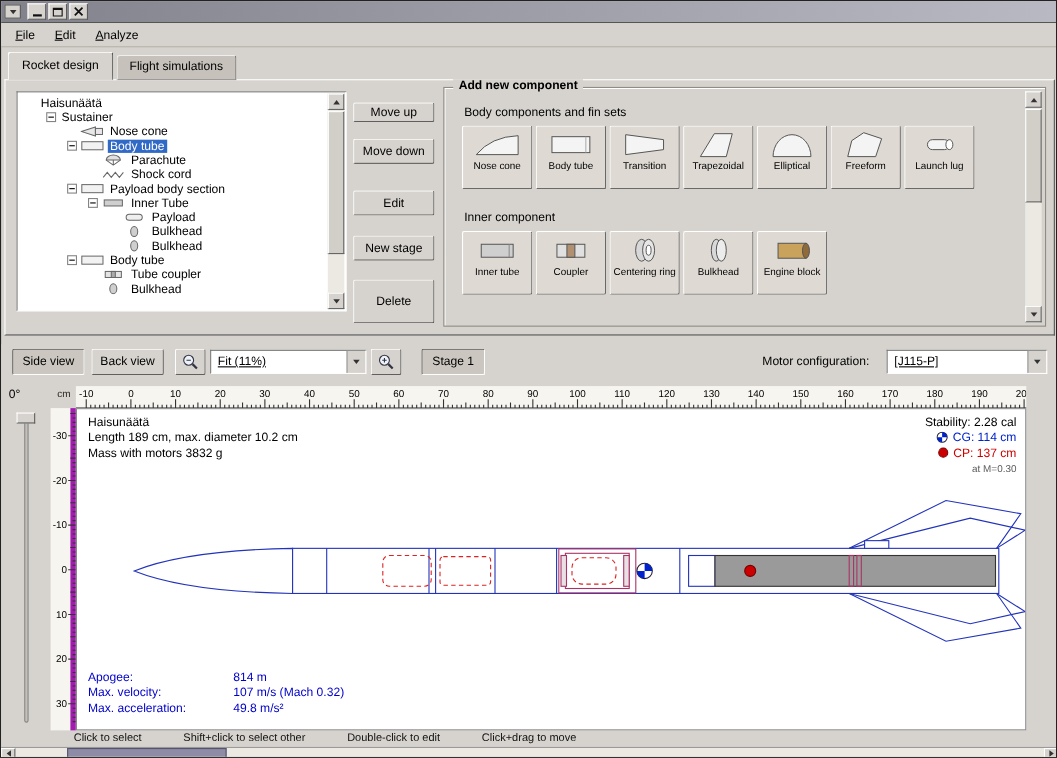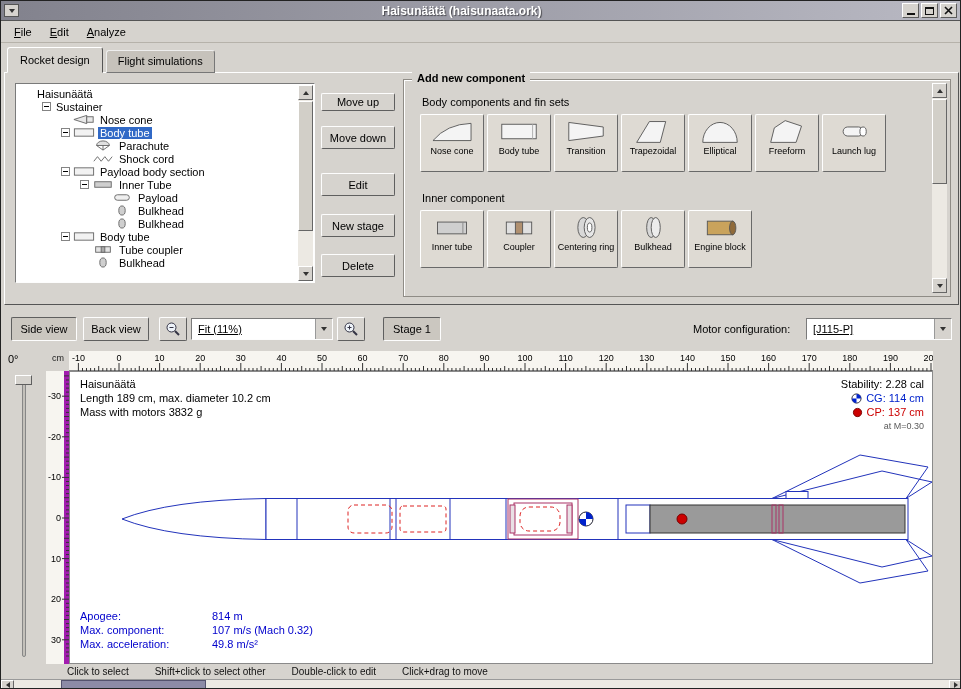--- a/index.html
+++ b/index.html
@@ -106,21 +106,21 @@
   .fig-stab { position:absolute; right:8px; top:5px; text-align:right; line-height:14px; }
   .cgline { color:var(--cg-blue,#0022cc); }
   .cpline { color:var(--cp-red,#cc0000); }
   .machline { color:#5a5a5a; font-size:9px; }
   .legend-ic { display:inline-block; width:11px; height:11px; vertical-align:-2px; margin-right:4px; }
   .fig-flight { position:absolute; left:10px; bottom:12px; color:var(--flight-blue,#0000cc); line-height:14px; }
   .frow { display:flex; }
   .flab { width:132px; }
 
   .status-hints { position:absolute; top:353px; left:0; right:0; height:13px; display:flex;
-    gap:26px; padding-left:66px; font-size:10px; color:#111; }
+    gap:38px; padding-left:66px; font-size:10px; color:#111; }
   .hscroll { position:absolute; left:0; right:0; bottom:0; height:11px; background:#ece9e3;
     border-top:1px solid #9a9a9a; }
   .hs-btn { position:absolute; top:0; bottom:0; width:13px; background:#d6d3ce; border:1px solid;
     border-color:#fff #666 #666 #fff; display:flex; align-items:center; justify-content:center; }
   .hs-thumb { position:absolute; top:0; bottom:0; left:60px; width:145px; background:#8d8ba6;
     border:1px solid #55536e; }
 
   
   .ol { stroke:var(--rocket-outline,#2233bb); fill:none; stroke-width:1; }
   .ol-fill { stroke:var(--rocket-outline,#2233bb); fill:#fff; stroke-width:1; }
@@ -217,21 +217,20 @@
       </symbol>
   </defs>
 </svg>
 
 <div class="window">
 
   <div class="titlebar">
     <div class="win-icon">
         <span class="tri down"></span>
       </div>
-    <div class="title-text">Haisunäätä (haisunaata.ork)</div>
     <div class="tb-btn">
         <span class="glyph-min"></span>
       </div>
     <div class="tb-btn">
         <span class="glyph-max"></span>
       </div>
     <div class="tb-btn">
       <svg width="9" height="9" viewBox="0 0 9 9">
           <path d="M1,1 L8,8 M8,1 L1,8" stroke="#111" stroke-width="1.6"></path>
         </svg>
@@ -354,21 +353,21 @@
         <div class="sb-btn" style="bottom:0">
             <span class="tri down"></span>
           </div>
       </div>
     </div>
 
     <button class="btn" style="position:absolute; left:316px; top:20px; width:74px; height:18px">Move up</button>
     <button class="btn" style="position:absolute; left:316px; top:53px; width:74px; height:23px">Move down</button>
     <button class="btn" style="position:absolute; left:316px; top:100px; width:74px; height:23px">Edit</button>
     <button class="btn" style="position:absolute; left:316px; top:141px; width:74px; height:23px">New stage</button>
-    <button class="btn" style="position:absolute; left:316px; top:181px; width:74px; height:23px">Delete</button>
+    <button class="btn" style="position:absolute; left:316px; top:181px; width:74px; height:40px">Delete</button>
 
     <div class="palette">
       <div class="palette-title">Add new component</div>
       <div class="group-label" style="top:16px">Body components and fin sets</div>
 
       <button class="pal-btn" style="left:16px;  top:34px">
           <svg class="pal-icon">
             <use href="#p-nose"></use>
           </svg>
           <span class="pal-label">Nose cone</span>
@@ -878,21 +877,21 @@
               <circle cx="6" cy="6" r="4.5" fill="#cc0000" stroke="#770000"></circle>
             </svg><span>CP: 137 cm</span></div>
         <div class="machline">at M=0.30</div>
       </div>
       <div class="fig-flight">
         <div class="frow">
             <span class="flab">Apogee:</span>
             <span>814 m</span>
           </div>
         <div class="frow">
-            <span class="flab">Max. component:</span>
+            <span class="flab">Max. velocity:</span>
             <span>107 m/s  (Mach 0.32)</span>
           </div>
         <div class="frow">
             <span class="flab">Max. acceleration:</span>
             <span>49.8 m/s²</span>
           </div>
       </div>
     </div>
 
     <div class="status-hints">

